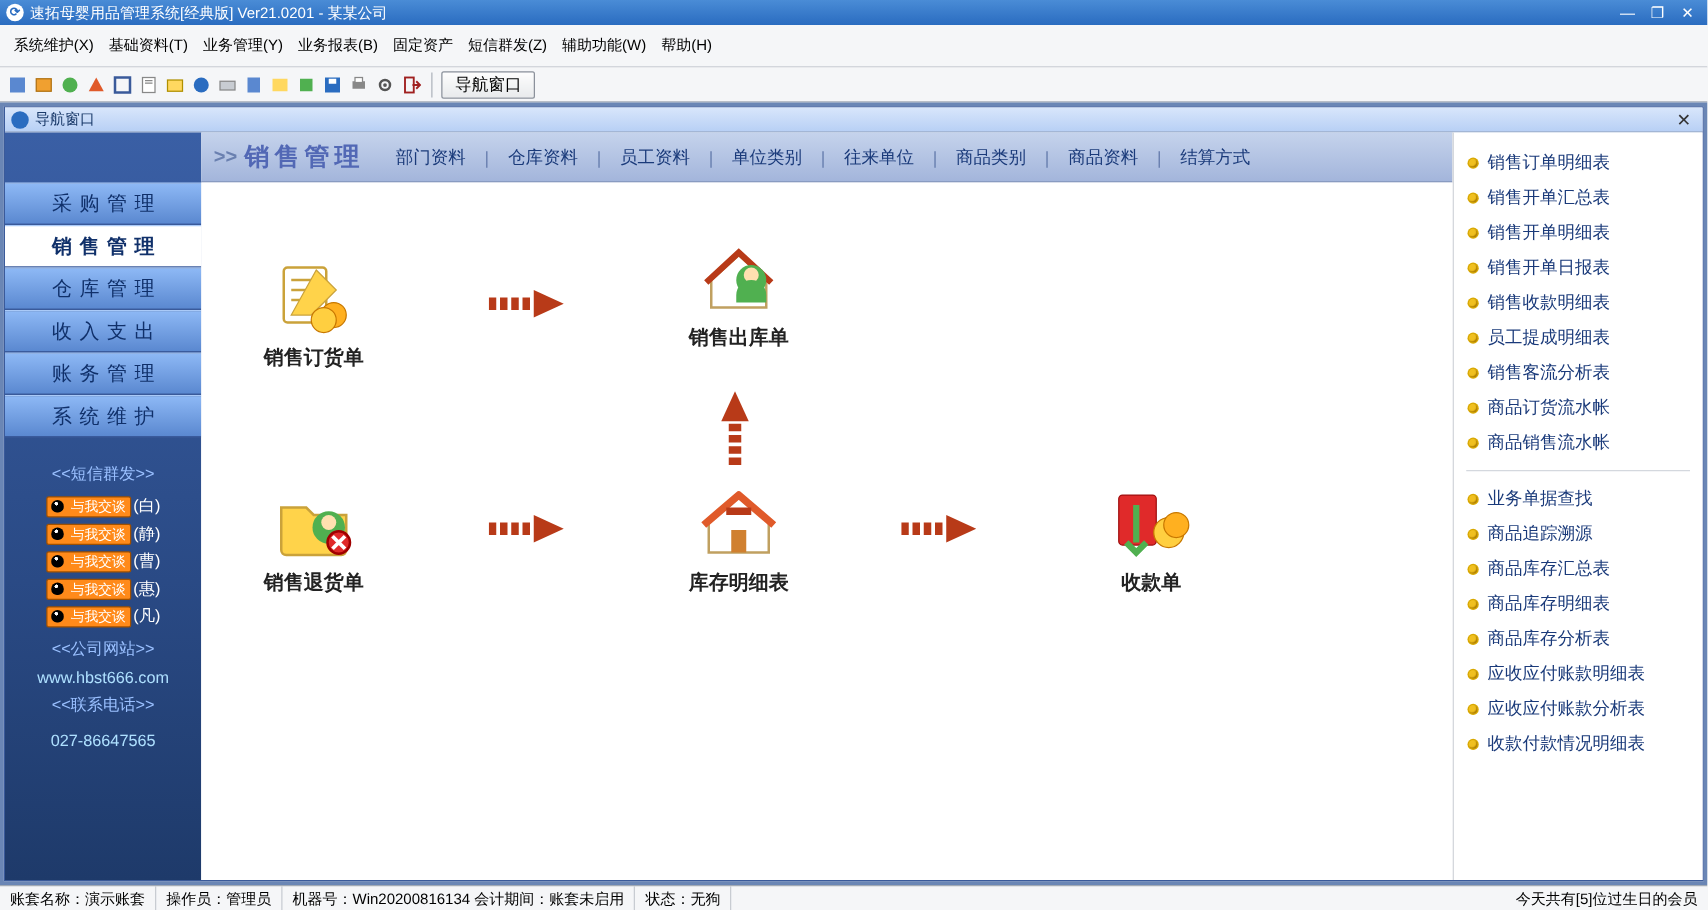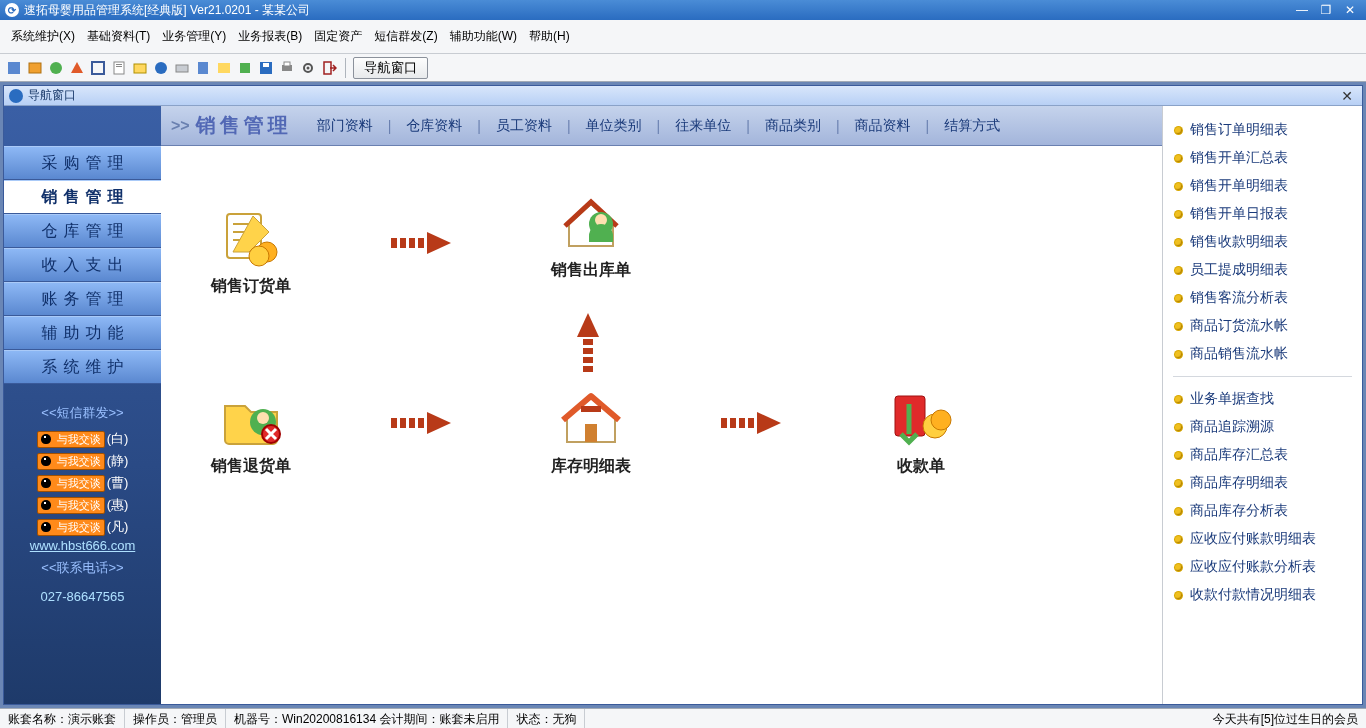--- a/index.html
+++ b/index.html
@@ -32,21 +32,21 @@
 .inner-body { flex: 1; display: flex; }
 
 
 .left-nav { width: 157px; background: linear-gradient(#3a5fa5, #2a4a85 60%, #1e3a6a); display: flex; flex-direction: column; padding-top: 40px; }
 .left-nav .nav-row { height: 34px; background: linear-gradient(#8db8f5, #5a88d0); border-top: 1px solid #aacaf8; border-bottom: 1px solid #3a5a9a; display: flex; align-items: center; justify-content: center; color: #10306a; font-size: 16px; cursor: pointer; letter-spacing: 6px; padding-left: 6px; }
 .left-nav .nav-row.selected { background: #fff; color: #10306a; font-weight: bold; }
 .left-nav .info { color: #9ac0ff; text-align: center; font-size: 13px; padding: 6px 12px; }
 .left-nav .qq-row { display: flex; align-items: center; justify-content: center; gap: 2px; color: #fff; font-size: 13px; padding: 2px 0; }
 .left-nav .qq-badge { background: #ff8a1a; color: #fff; border: 1px solid #a05000; border-radius: 2px; padding: 0 3px; font-size: 11px; display: inline-flex; align-items: center; gap: 6px; }
 .left-nav .qq-badge .peng { width: 10px; height: 10px; background: radial-gradient(circle at 40% 30%, #fff 15%, #000 16%); border-radius: 50% 50% 45% 45%; display: inline-block; }
-.left-nav a { color: #aee0ff; text-decoration: underline; font-size: 13px; }
+.left-nav a { color: #aee0ff; font-size: 13px; }
 
 
 .center { flex: 1; display: flex; flex-direction: column; }
 .bread-bar { height: 40px; background: linear-gradient(#c5d3ec, #a3b5db); border-bottom: 1px solid #6a80b0; display: flex; align-items: center; padding: 0 10px; gap: 10px; font-size: 14px; color: #1a3a7a; }
 .bread-bar .lead { color: #5268b5; font-size: 20px; font-weight: bold; margin-right: 10px; letter-spacing: 4px; display: inline-flex; align-items: center; }
 .bread-bar .lead .arr { color: #6a80b0; margin-right: 6px; font-size: 16px; letter-spacing: 0; }
 .bread-bar .blink { color: #1a3a7a; cursor: pointer; padding: 0 5px; }
 .bread-bar .pipe { color: #6a80b0; }
 
 .canvas { flex: 1; background: #fff; position: relative; }
@@ -192,21 +192,20 @@
       <span class="close-x">✕</span>
     </div>
     <div class="inner-body">
 
       <div class="left-nav">
         <div class="nav-row">采购管理</div>
         <div class="nav-row selected">销售管理</div>
         <div class="nav-row">仓库管理</div>
         <div class="nav-row">收入支出</div>
         <div class="nav-row">账务管理</div>
-        <div class="nav-row">辅助功能</div>
         <div class="nav-row">系统维护</div>
         <div style="height:14px"></div>
         <div class="info">&lt;&lt;短信群发&gt;&gt;</div>
         <div class="qq-row">
             <span class="qq-badge">
               <span class="peng"></span>
               <span>与我交谈</span>
             </span>
             <span>(白)</span>
           </div>
@@ -231,20 +230,21 @@
             </span>
             <span>(惠)</span>
           </div>
         <div class="qq-row">
             <span class="qq-badge">
               <span class="peng"></span>
               <span>与我交谈</span>
             </span>
             <span>(凡)</span>
           </div>
+        <div class="info">&lt;&lt;公司网站&gt;&gt;</div>
         <div style="text-align:center"><a>www.hbst666.com</a></div>
         <div class="info">&lt;&lt;联系电话&gt;&gt;</div>
         <div class="info" style="color:#aee0ff">027-86647565</div>
       </div>
 
       <div class="center">
         <div class="bread-bar">
           <span class="lead">
               <span class="arr">&gt;&gt;</span>
               <span>销售管理</span>

